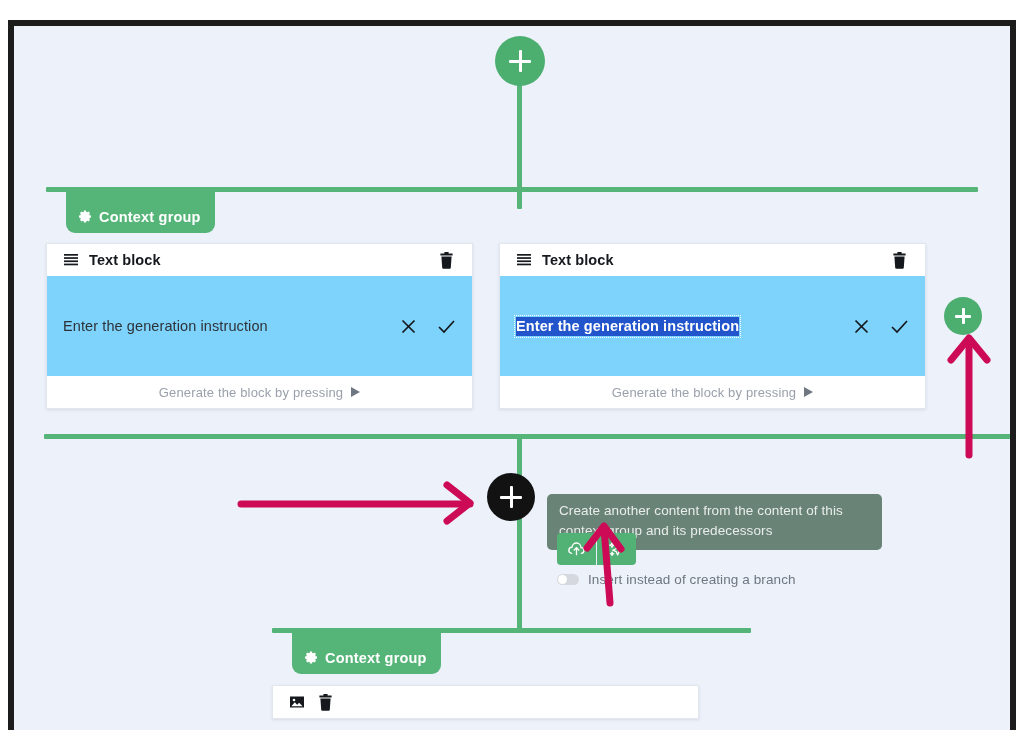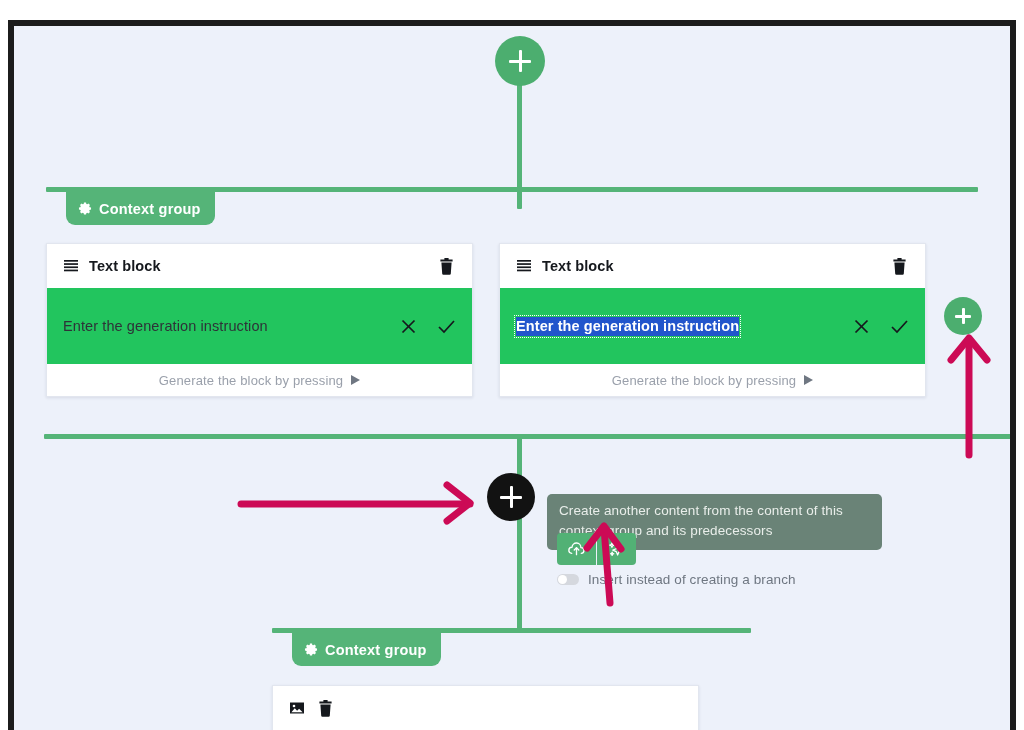--- a/index.html
+++ b/index.html
@@ -86,42 +86,42 @@
 
   
   .ctx-tab {
     position: absolute;
     background: #55b478;
     color: #ffffff;
     border-radius: 0 0 9px 9px;
     font-size: 14.5px;
     font-weight: 600;
     letter-spacing: 0.2px;
-    padding: 14px 14px 8px 12px;
+    padding: 22px 14px 8px 12px;
     display: flex;
     align-items: center;
     gap: 7px;
     cursor: pointer;
     white-space: nowrap;
   }
   .ctx-tab .gear { display: block; width: 14px; height: 14px; }
 
   
   .block-card {
     position: absolute;
     background: #ffffff;
     border: 1px solid #e2e6ef;
     box-shadow: 0 1px 3px rgba(20,30,60,0.10);
     overflow: hidden;
     font-size: 14px;
   }
   .block-head {
     display: flex;
     align-items: center;
-    height: 44px;
+    height: 32px;
     padding: 0 16px;
     background: #ffffff;
   }
   .block-head .head-icon { width: 16px; height: 16px; display: block; margin-right: 10px; }
   .block-title {
     font-size: 14.5px;
     font-weight: 700;
     color: #15181d;
     letter-spacing: 0.1px;
     flex: 1;
@@ -129,23 +129,23 @@
   .trash-btn {
     width: 20px; height: 20px;
     display: flex; align-items: center; justify-content: center;
     cursor: pointer;
   }
   .trash-btn svg { display: block; }
 
   .block-input-row {
     display: flex;
     align-items: center;
-    background: #22c55e;
+    background: #7dd3fc;
     height: 68px;
-    padding: 4px 16px;
+    padding: 16px 16px;
   }
   .input-text {
     flex: 1;
     font-size: 14.5px;
     color: #2e3238;
     letter-spacing: 0.1px;
   }
   .input-text.selected {
     background: #2255cc;
     color: #ffffff;

